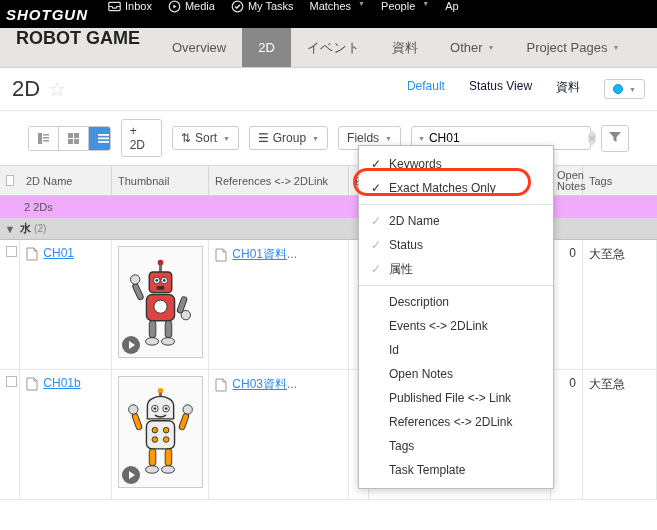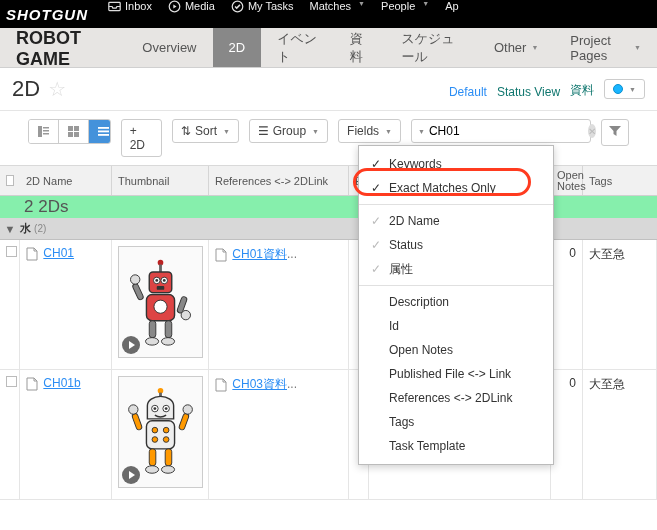--- a/index.html
+++ b/index.html
@@ -13,26 +13,26 @@
   
   .projectbar { background: #e7e5e3; height: 40px; display: flex; align-items: flex-start; border-bottom: 1px solid #d0d0d0; }
   .projtitle { font-size: 18px; font-weight: bold; color: #222; padding: 0 16px; }
   .projtab { padding: 0 16px; height: 100%; display: flex; align-items: center; color: #555; font-size: 13px; cursor: pointer; }
   .projtab.active { background: #888; color: #fff; }
   .projtab .tri { font-size: 7px; margin-left: 5px; color: #888; }
   
   .pagehead { display: flex; align-items: center; padding: 8px 12px; border-bottom: 1px solid #e5e5e5; }
   .pagetitle { font-size: 22px; color: #333; margin-right: 8px; }
   .star { color: #ddd; font-size: 20px; cursor: pointer; }
-  .pagehead-right { margin-left: auto; display: flex; align-items: flex-end; gap: 10px; font-size: 12px; }
+  .pagehead-right { margin-left: auto; display: flex; align-items: flex-start; gap: 24px; font-size: 12px; }
   .link-default { color: #2b8df4; cursor: pointer; }
-  .link-gray { color: #0f766e; cursor: pointer; }
+  .link-gray { color: #0f172a; cursor: pointer; }
   .status-dot { width: 10px; height: 10px; border-radius: 50%; background: #19b5ff; display: inline-block; border: 1px solid #0a90d0; }
   
-  .toolbar { display: flex; align-items: flex-start; padding: 8px 28px; gap: 10px; border-bottom: 1px solid #d9d9d9; background: #fff; }
+  .toolbar { display: flex; align-items: center; padding: 8px 28px; gap: 10px; border-bottom: 1px solid #d9d9d9; background: #fff; }
   .btngroup { display: flex; border: 1px solid #ccc; border-radius: 3px; overflow: hidden; }
   .btngroup .seg { padding: 5px 8px; border-right: 1px solid #ccc; cursor: pointer; display: flex; align-items: center; justify-content: center; background: #fff; }
   .btngroup .seg:last-child { border-right: none; }
   .btngroup .seg.active { background: #4492db; }
   .btn { border: 1px solid #ccc; border-radius: 3px; padding: 4px 8px; display: flex; align-items: center; gap: 4px; font-size: 12px; color: #444; cursor: pointer; background: #fff; }
   .btn .tri { font-size: 7px; color: #888; margin-left: 2px; }
   .searchbox { border: 1px solid #ccc; border-radius: 3px; padding: 3px 6px; display: flex; align-items: center; gap: 4px; width: 180px; height: 24px; }
   .searchbox .tri { font-size: 7px; color: #888; }
   .searchbox input { border: none; outline: none; font-size: 12px; flex: 1; }
   .searchbox .clear { color: #bbb; cursor: pointer; width: 14px; height: 14px; border-radius: 50%; background: #ddd; display: flex; align-items: center; justify-content: center; font-size: 10px; }
@@ -44,21 +44,21 @@
   .th.last { border-right: none; }
   .cb-col { width: 20px; border-right: none; }
   .name-col { width: 92px; }
   .thumb-col { width: 97px; text-align: right; }
   .ref-col { width: 140px; }
   .ev-col { width: 20px; overflow: hidden; }
   .mid-col { width: 182px; }
   .open-col { width: 32px; }
   .tags-col { flex: 1; }
   
-  .summary-row { background: #86efac; height: 22px; display: flex; align-items: center; font-size: 17px; color: #555; }
+  .summary-row { background: #f0abfc; height: 22px; display: flex; align-items: center; font-size: 11px; color: #555; }
   .summary-row .lbl { padding-left: 24px; width: 369px; }
   .summary-row .num { width: 184px; text-align: right; padding-right: 6px; }
   
   .group-row { background: #d8d8d8; height: 22px; display: flex; align-items: center; font-size: 11px; border-bottom: 1px solid #c0c0c0; }
   .group-row .toggle { width: 20px; text-align: center; color: #666; }
   .group-row .glabel { width: 349px; }
   .group-row .gnum { width: 184px; text-align: right; padding-right: 6px; color: #444; }
   
   .data-row { display: flex; border-bottom: 1px solid #e5e5e5; min-height: 130px; }
   .cell { border-right: 1px solid #e5e5e5; padding: 6px; font-size: 12px; color: #333; }
@@ -129,23 +129,20 @@
       <span>Overview</span>
     </div>
   <div class="projtab active">
       <span>2D</span>
     </div>
   <div class="projtab">
       <span>イベント</span>
     </div>
   <div class="projtab">
       <span>資料</span>
-    </div>
-  <div class="projtab">
-      <span>スケジュール</span>
     </div>
   <div class="projtab">
       <span>Other</span>
       <span class="tri">▼</span>
     </div>
   <div class="projtab">
       <span>Project Pages</span>
       <span class="tri">▼</span>
     </div>
 </div>
@@ -367,20 +364,24 @@
       <span class="check dim">✓</span>
       <span>属性</span>
     </div>
   <div class="sep"></div>
   <div class="item">
       <span class="check"></span>
       <span>Description</span>
     </div>
   <div class="item">
       <span class="check"></span>
+      <span>Events &lt;-&gt; 2DLink</span>
+    </div>
+  <div class="item">
+      <span class="check"></span>
       <span>Id</span>
     </div>
   <div class="item">
       <span class="check"></span>
       <span>Open Notes</span>
     </div>
   <div class="item">
       <span class="check"></span>
       <span>Published File &lt;-&gt; Link</span>
     </div>

